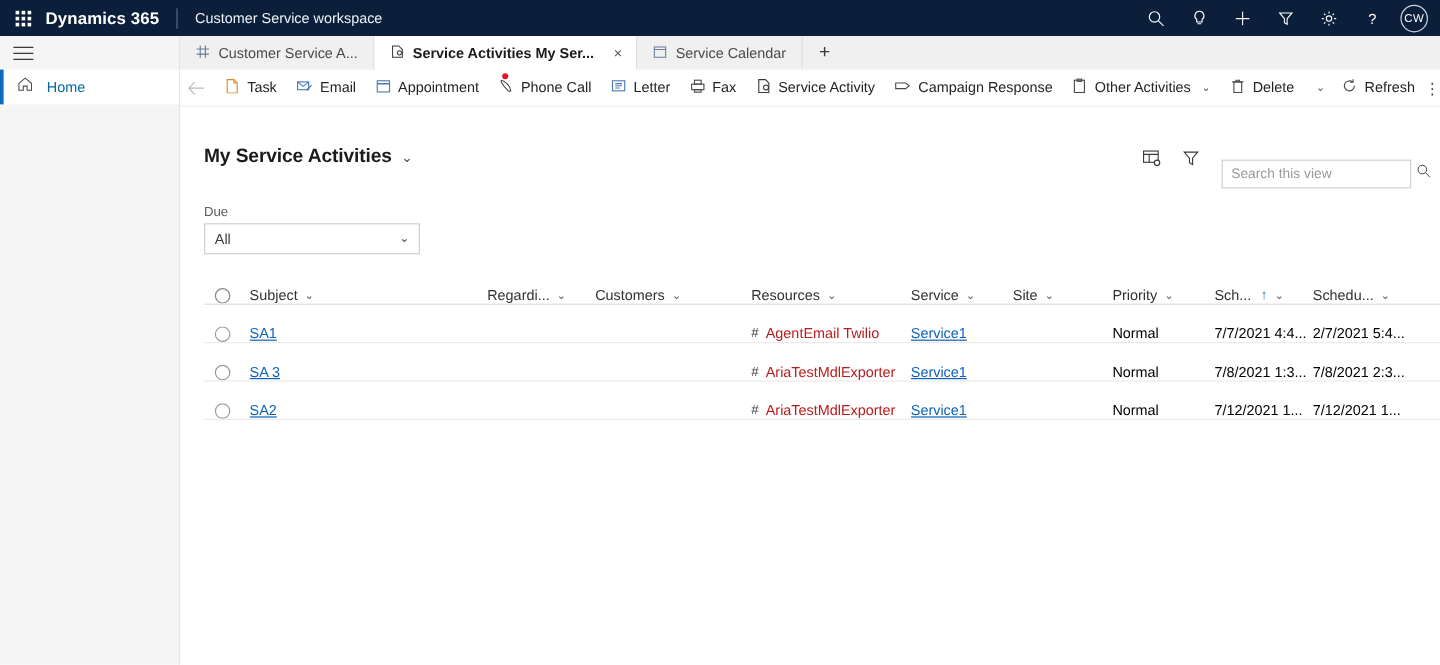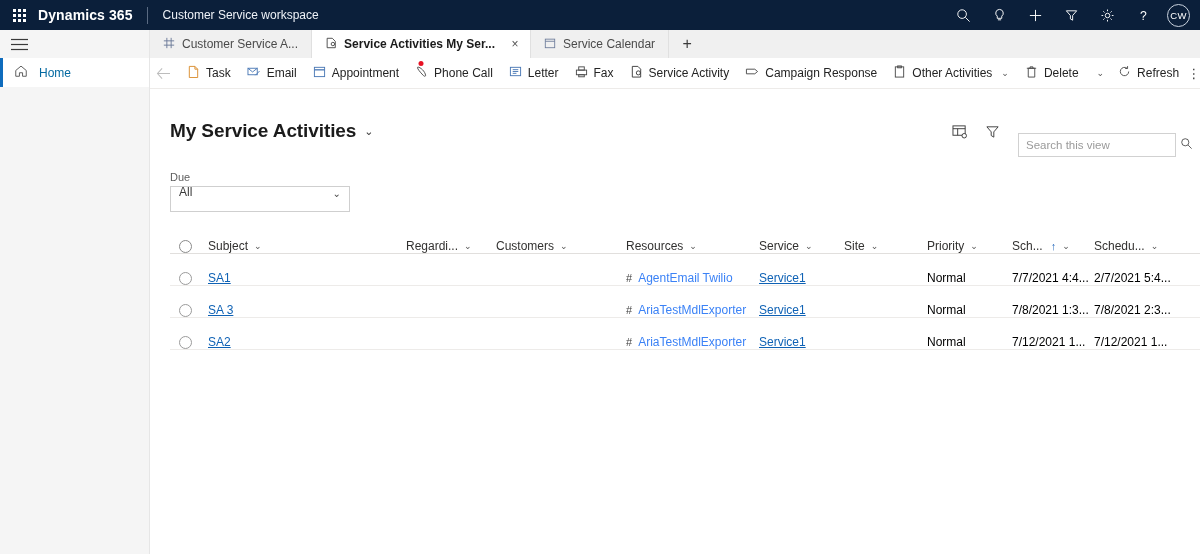--- a/index.html
+++ b/index.html
@@ -130,21 +130,21 @@
     letter-spacing: 0; font-size: 13px;
   }
 
   
   .content { flex: 1; padding: 0 0 0 20px; background: #ffffff; overflow: hidden; }
 
   .viewheader {
     display: flex; align-items: center; padding-top: 16px; padding-right: 24px;
   }
   .view-title {
-    font-size: 19px; color: #1b1b1b; font-weight: bold; letter-spacing: -.1px;
+    font-size: 16px; color: #1b1b1b; font-weight: bold; letter-spacing: -.1px;
   }
   .view-chev { font-size: 11px; color: #3a3a3a; margin-left: 8px; cursor: pointer; }
   .viewheader-right { margin-left: auto; display: flex; align-items: center; gap: 12px; }
   .hdr-icon { cursor: pointer; display: flex; align-items: center; justify-content: center;
               width: 20px; height: 20px; }
   .searchbox {
     width: 158px; height: 24px; border: 1px solid #d1d1d1;
     display: flex; align-items: center; padding: 0 7px;
     background: #ffffff; margin-left: 4px; margin-top: 28px;
   }
@@ -153,21 +153,21 @@
     color: #323130; font-family: "Liberation Sans", sans-serif;
     background: transparent;
   }
   .searchbox input::placeholder { color: #9a9a9a; }
 
   
   .duewrap { margin-top: 14px; }
   .due-label { font-size: 11px; color: #5d5d5d; margin-bottom: 3px; }
   .due-select {
     width: 180px; height: 23px; border: 1px solid #cfcfcf;
-    display: flex; align-items: flex-end; padding: 12px 8px;
+    display: flex; align-items: center; padding: 12px 8px;
     font-size: 12px; color: #3a3a3a; cursor: pointer; background: #ffffff;
   }
   .due-select .chev2 { margin-left: auto; font-size: 10px; color: #4a4a4a; }
 
   
   .grid { margin-top: 14px; margin-right: 0; }
   .grid-row {
     display: flex; align-items: flex-end; height: 32px;
     border-bottom: 1px solid #edebe9; font-size: 12px;
   }
@@ -191,21 +191,21 @@
   .radio {
     width: 13px; height: 13px; border: 1px solid #9b9b9b;
     border-radius: 50%; cursor: pointer; background: #ffffff;
   }
   .radio.head { border-color: #8a8a8a; }
   .link {
     color: #0f62b5; text-decoration: underline; cursor: pointer;
     font-size: 12px;
   }
   .res-glyph { color: #444; margin-right: 6px; font-size: 11px; }
-  .plain { color: #3b82f6; }
+  .plain { color: #b91c1c; }
   .grid-row .cell { font-weight: normal; }
 </style>
 </head>
 <body>
 
 <div class="topnav">
   <div class="waffle">
     <div class="waffle-grid">
         <i></i>
         <i></i>

